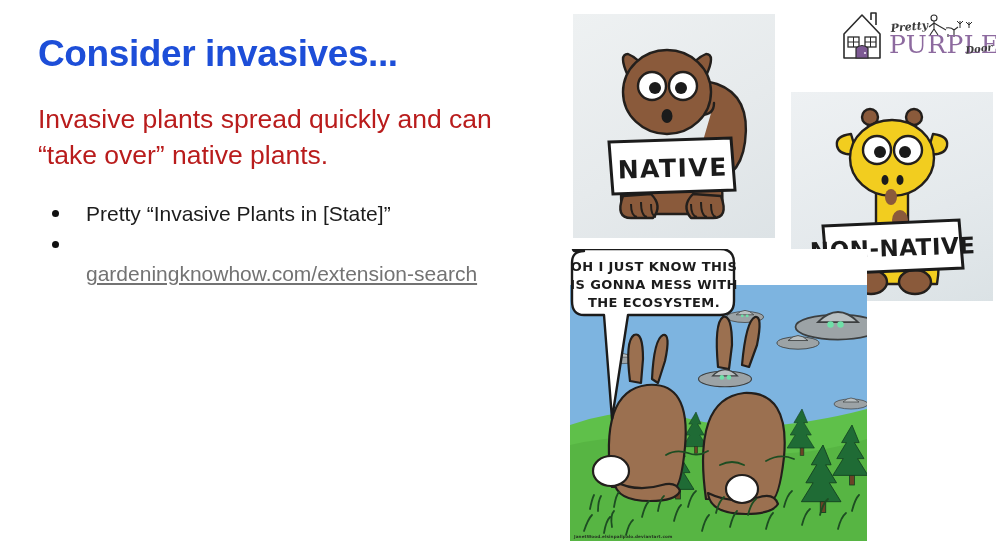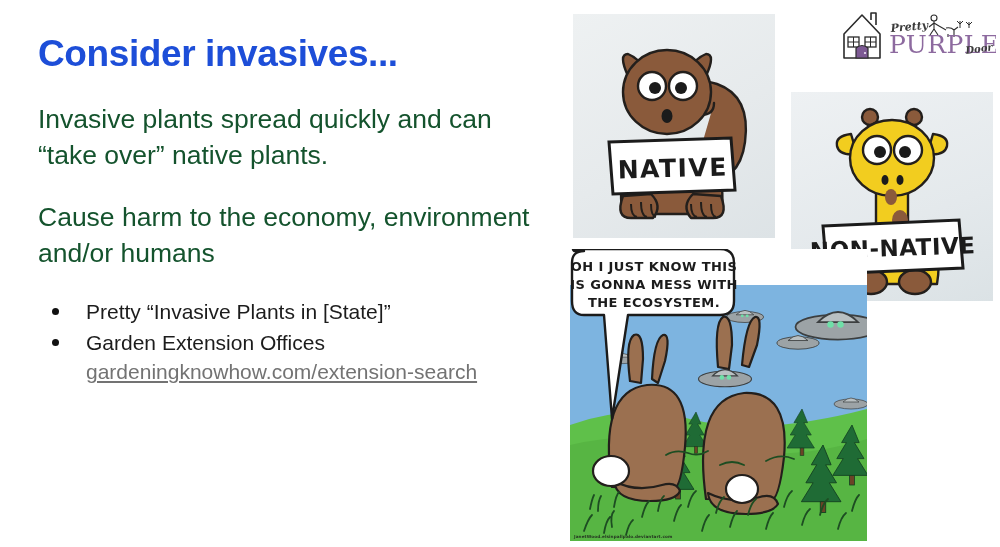--- a/index.html
+++ b/index.html
@@ -32,21 +32,21 @@
     font-size: 37px;
     font-weight: bold;
     letter-spacing: -0.4px;
     color: #1d4ed8;
     margin: 0 0 26px 0;
     line-height: 1.1;
   }
   .body-para {
     font-size: 26.5px;
     line-height: 1.36;
-    color: #14532d;
+    color: #b91c1c;
     margin: 16px 0 26px 0;
     font-weight: 400;
   }
   .bullet-list {
     list-style: none;
     margin: 4px 0 0 0;
     padding: 0;
   }
   .bullet-list li {
     position: relative;
@@ -123,30 +123,29 @@
 <body>
 
 <div class="slide">
 
   <div class="text-col">
 
     <h1 class="slide-title">Consider invasives...</h1>
 
     <p class="body-para">Invasive plants spread quickly and can “take over” native plants.</p>
 
-    <p class="body-para">Cause harm to the economy, environment and/or humans</p>
 
     <ul class="bullet-list">
       <li>
         <span class="bullet-dot"></span>
         <span>Pretty “Invasive Plants in [State]”</span>
       </li>
       <li>
         <span class="bullet-dot"></span>
-        <span>Garden Extension Offices</span><br>
+        <br>
         <a class="ext-link" href="#">gardeningknowhow.com/extension-search</a>
       </li>
     </ul>
   </div>
 
   <div class="logo">
     <svg viewBox="0 0 158 62" xmlns="http://www.w3.org/2000/svg">
 
       <g fill="none" stroke="#2b2b2b" stroke-width="1.6" stroke-linejoin="round">
         <path d="M6 28 L24 9 L42 28 L42 52 L6 52 Z"></path>

